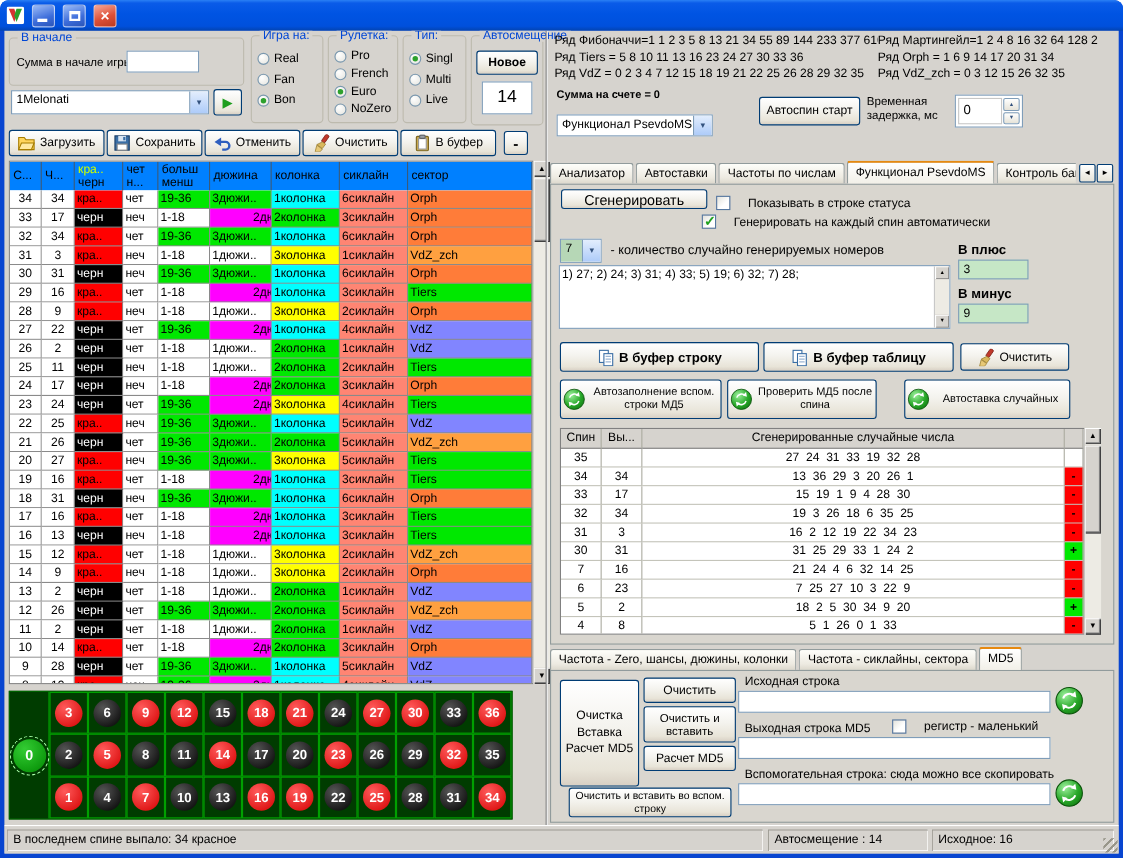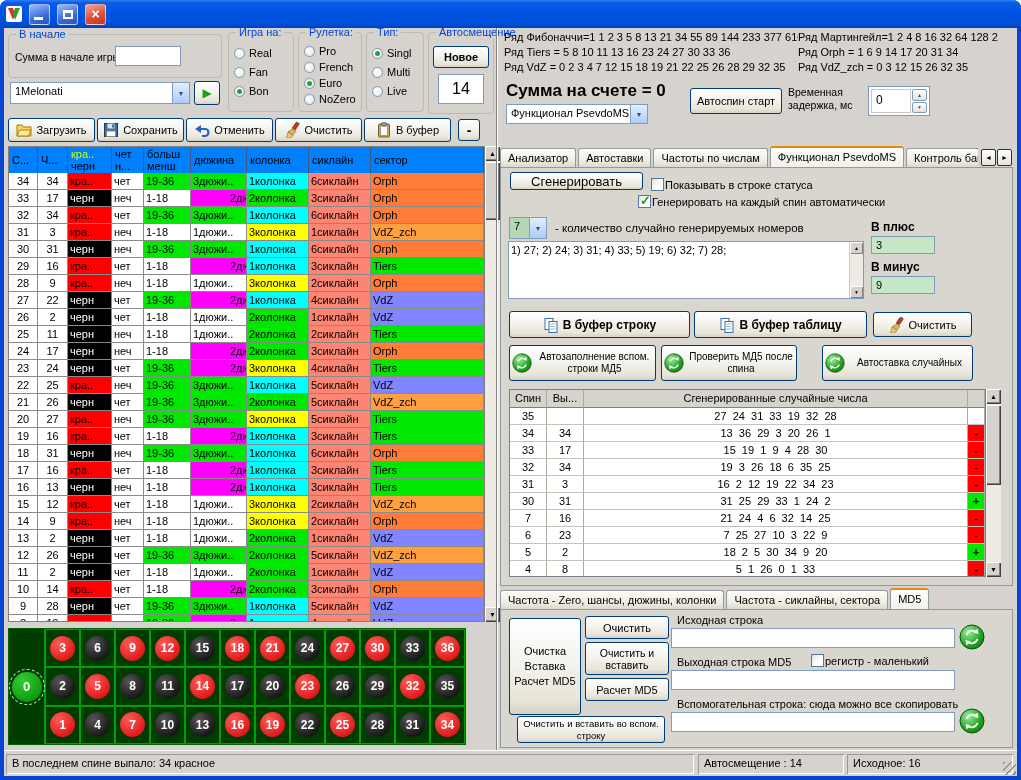--- a/index.html
+++ b/index.html
@@ -42,21 +42,21 @@
   .greenbox { position:absolute; background:#C6E7C6; border:1px solid #7F9DB9; padding:2px 4px; font-size:11px; }
   .valbox { position:absolute; background:#fff; border:1px solid #7F9DB9; display:flex; align-items:center; justify-content:center; font-size:16px; }
 
   
   .rlist { display:flex; flex-direction:column; gap:5px; padding:13px 0 0 5px; }
   .rlist.tight { gap:2px; padding-top:11px; }
   .radio { display:flex; align-items:center; gap:4px; height:14px; }
   .rdot { width:11px; height:11px; flex:none; border-radius:50%; border:1px solid #7A98AF; background:radial-gradient(circle at 35% 30%,#fff,#E4E4DE); position:relative; }
   .radio.sel .rdot::after { content:""; position:absolute; left:2px; top:2px; width:5px; height:5px; border-radius:50%; background:#2DA12D; }
   .rlbl { font-size:11px; white-space:nowrap; }
-  .chkrow { position:absolute; display:flex; align-items:center; gap:1px; }
+  .chkrow { position:absolute; display:flex; align-items:center; gap:16px; }
   .chk { width:13px; height:13px; flex:none; border:1px solid #5577A0; background:linear-gradient(135deg,#E2E2DC,#FFFFFF 60%); position:relative; }
   .chk.checked::after { content:"✓"; position:absolute; left:1px; top:-3px; color:#21A121; font-weight:bold; font-size:13px; }
   .chklbl { font-size:11px; white-space:nowrap; }
 
   
   .htable { position:absolute; left:4px; top:118px; width:477px; height:476px; background:#fff; border:1px solid #808080; overflow:hidden; }
   .hheader { display:grid; grid-template-columns:29px 30px 44px 32px 47px 56px 62px 62px 1fr; height:26px; background:#0080FF; }
   .hc { border-right:1px solid #3C5A78; display:flex; flex-direction:column; justify-content:center; padding-left:3px; font-size:11px; line-height:12px; overflow:hidden; white-space:nowrap; }
   .hc .kra { color:#CCFF00; }
   .hrows { height:449px; overflow:hidden; }
@@ -95,21 +95,21 @@
   .bnum.blk { background:radial-gradient(circle at 35% 30%,#555,#000); }
 
   
   .vdiv { position:absolute; left:492px; top:0; width:2px; height:722px; background:#808080; border-right:1px solid #fff; }
 
   
   .series { position:absolute; left:500px; top:3px; width:510px; }
   .sirow { display:flex; height:15px; }
   .sileft { width:294px; flex:none; font-size:11px; white-space:nowrap; overflow:hidden; }
   .siright { flex:1; font-size:11px; white-space:nowrap; overflow:hidden; }
-  .sumlabel { position:absolute; left:502px; top:53px; font-size:17px; font-weight:bold; }
+  .sumlabel { position:absolute; left:502px; top:53px; font-size:10px; font-weight:bold; }
   .dlabel { position:absolute; left:784px; top:58px; width:82px; font-size:10.5px; line-height:13px; }
   .spinner { position:absolute; left:864px; top:58px; width:62px; height:30px; background:#fff; border:1px solid #7F9DB9; display:flex; padding:2px; }
   .spinval { flex:1; border:1px solid #C8C8C8; font-size:12px; padding:3px 2px 0 4px; }
   .spinbtns { width:16px; flex:none; display:flex; flex-direction:column; gap:1px; padding-left:1px; }
   .sbn { flex:1; background:linear-gradient(180deg,#FFFFFF,#E6E3D8); border:1px solid #7F9DB9; border-radius:2px; font-size:5px; display:flex; align-items:center; justify-content:center; color:#33527E; }
 
   
   .tabbar { position:absolute; display:flex; align-items:flex-end; height:21px; overflow:hidden; white-space:nowrap; }
   .tab { height:19px; padding:0 7px; line-height:18px; flex:none;
     background:linear-gradient(180deg,#FEFEFA,#EDEAE1 70%,#DCD8CC);

